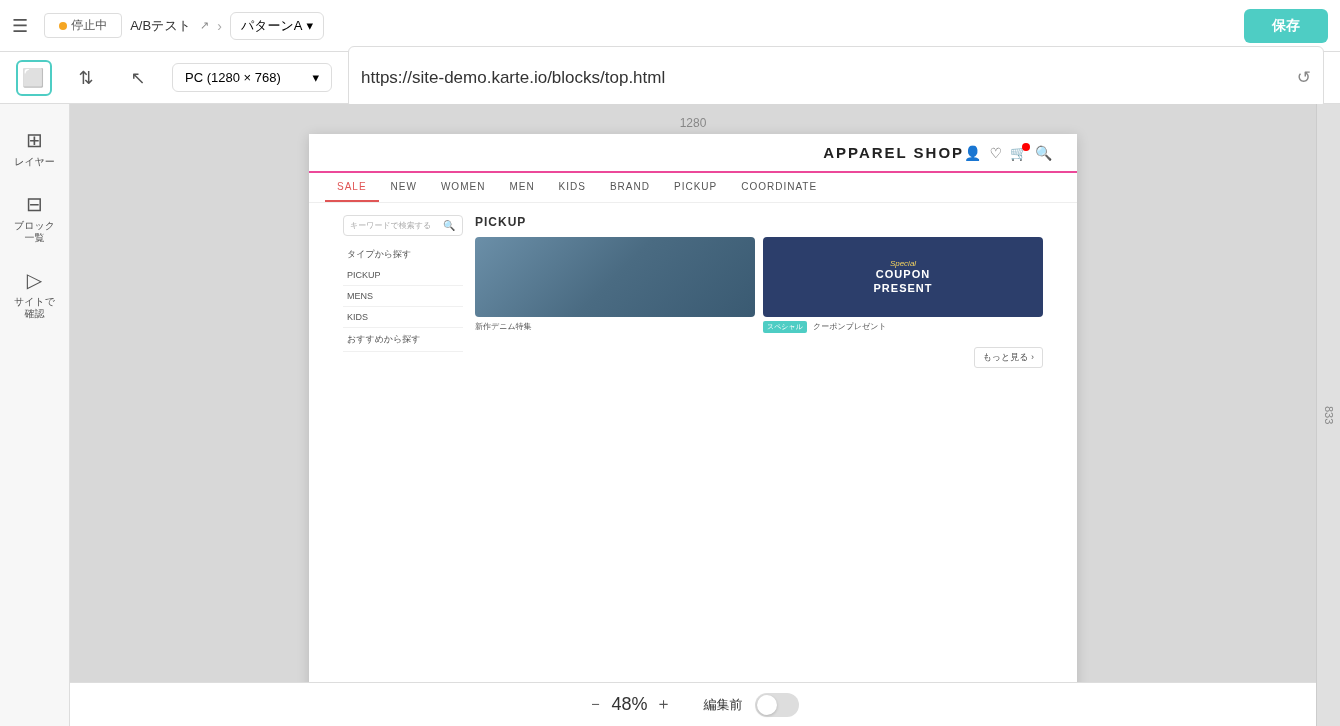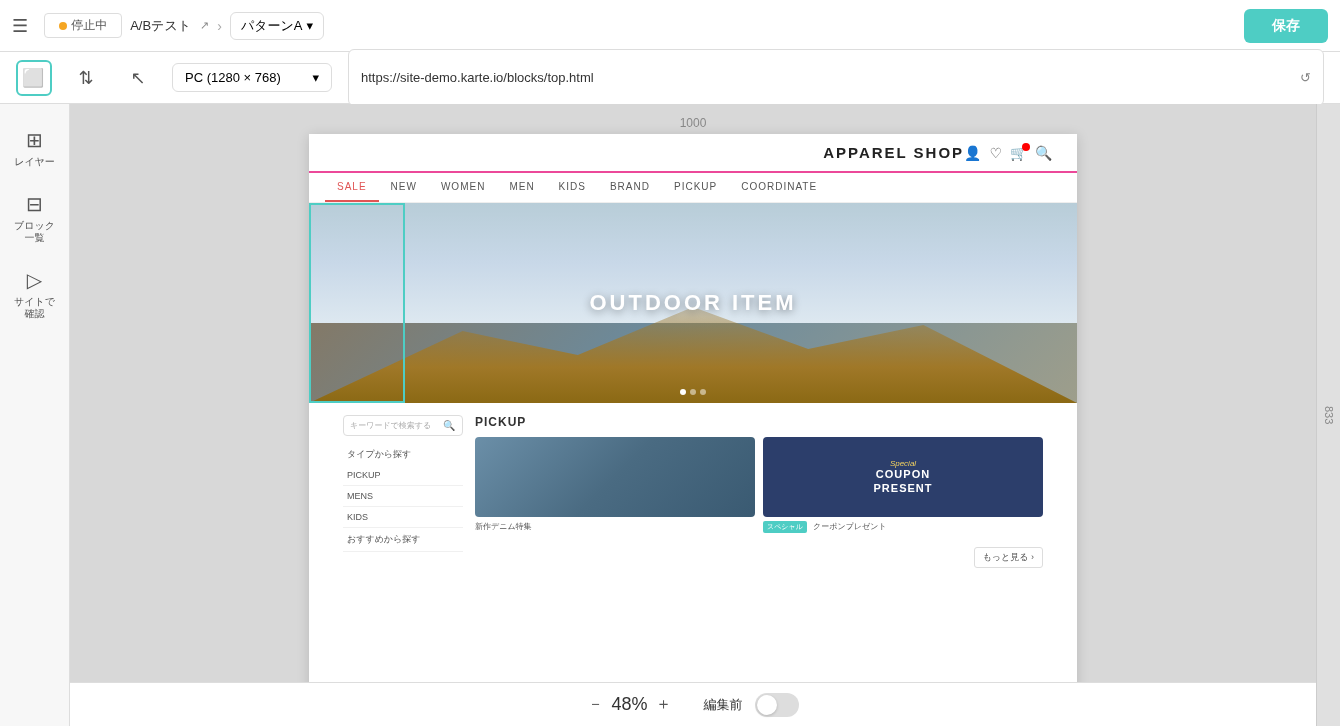--- a/index.html
+++ b/index.html
@@ -41,21 +41,21 @@
     }
     .tool-icon.active { border: 2px solid #4ecdc4; color: #4ecdc4; }
     .device-selector {
       display: flex; align-items: center; gap: 4px;
       border: 1px solid #ddd; border-radius: 6px; padding: 6px 12px;
       font-size: 13px; cursor: pointer; background: #fff; min-width: 160px;
     }
     .url-bar {
       flex: 1; display: flex; align-items: center;
       border: 1px solid #ddd; border-radius: 6px; padding: 20px 12px;
-      background: #fff; font-size: 13px; color: #333;
+      background: #fff; font-size: 17px; color: #333;
     }
     .refresh-icon { margin-left: auto; color: #888; cursor: pointer; }
 
     
     .main-area {
       display: flex; height: calc(726px - 104px);
     }
 
     
     .left-sidebar {
@@ -256,21 +256,21 @@
       <span class="sidebar-item-icon">⊟</span>
       <span class="sidebar-item-label">ブロック一覧</span>
     </div>
     <div class="sidebar-item">
       <span class="sidebar-item-icon">▷</span>
       <span class="sidebar-item-label">サイトで確認</span>
     </div>
   </div>
 
   <div class="canvas-area">
-    <div class="canvas-ruler-label">1000</div>
+    <div class="canvas-ruler-label">1280</div>
 
     <div class="canvas-frame">
 
       <div class="shop-header">
         <div style="flex:1"></div>
         <div class="shop-logo">APPAREL SHOP</div>
         <div class="shop-header-icons">
           <span>👤</span>
           <span>♡</span>
           <span class="cart-badge">
@@ -301,33 +301,20 @@
           <span>BRAND</span>
         </div>
         <div class="nav-item">
           <span>PICKUP</span>
         </div>
         <div class="nav-item">
           <span>COORDINATE</span>
         </div>
       </div>
 
-      <div class="hero-section">
-        <div class="hero-bg">
-          <div class="hero-sky"></div>
-          <div class="hero-mountain"></div>
-          <div class="hero-text">OUTDOOR ITEM</div>
-          <div class="hero-dots">
-            <div class="hero-dot active"></div>
-            <div class="hero-dot"></div>
-            <div class="hero-dot"></div>
-          </div>
-        </div>
-        <div class="hero-selected-border"></div>
-      </div>
 
       <div class="content-area">
 
         <div class="search-sidebar">
           <div class="search-box">
             <span style="font-size:8px;color:#aaa;">キーワードで検索する</span>
             <span class="search-icon-small">🔍</span>
           </div>
           <div class="filter-item-header">タイプから探す</div>
           <div class="filter-item">PICKUP</div>

